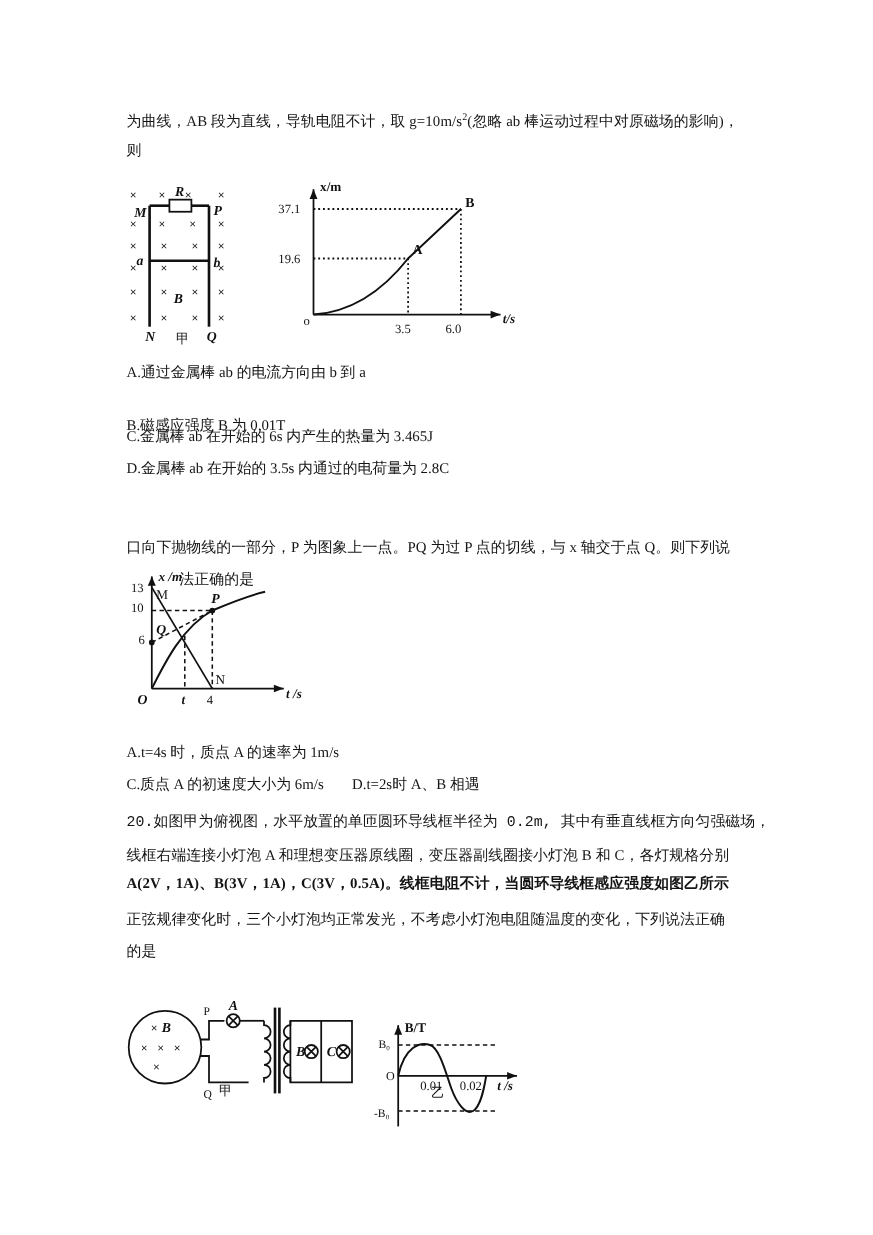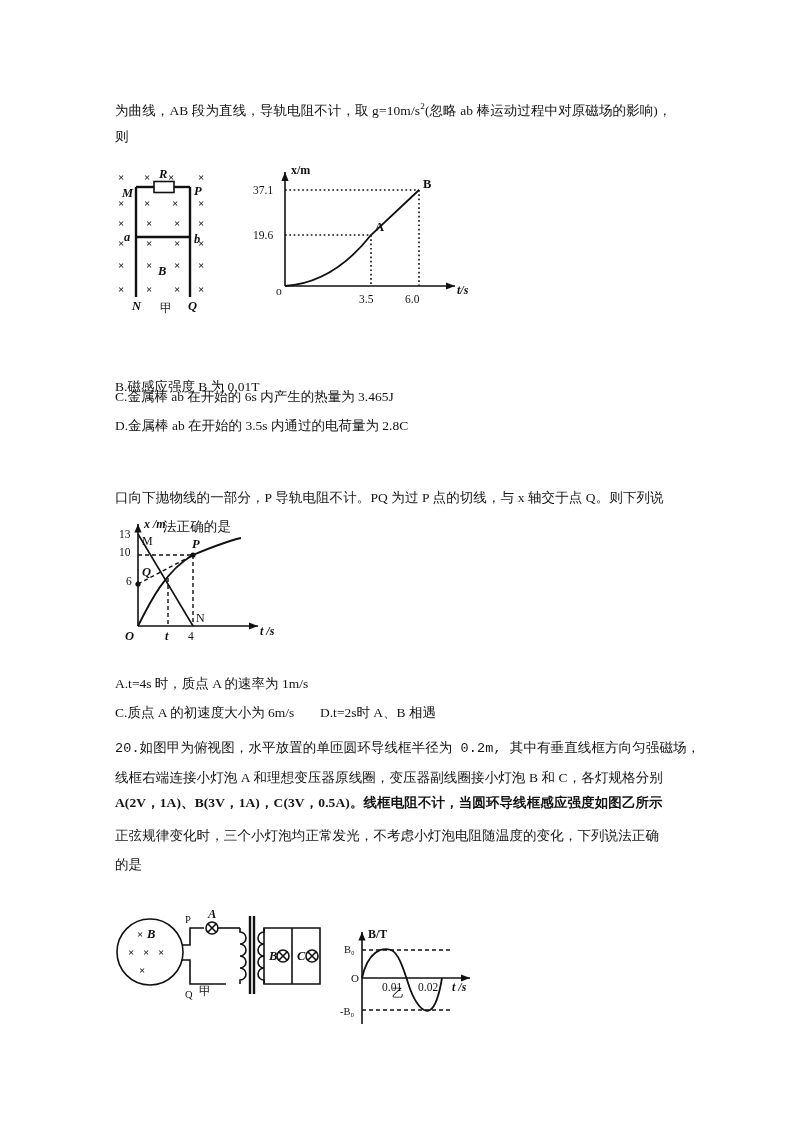--- a/index.html
+++ b/index.html
@@ -144,25 +144,26 @@
       <path class="dot" d="M106 77 L106 128"></path>
       <path class="dot" d="M154 32 L154 128"></path>
 
       <path class="cur" d="M20 128 C 50 126, 80 110, 106 77 L 154 32"></path>
 
       <text class="ptl" x="110" y="73">A</text>
       <text class="ptl" x="158" y="30">B</text>
     </svg>
   </div>
 
+  <div class="opt" style="left:115px; top:330px;">A.通过金属棒 ab 的电流方向由 b 到 a</div>
   <div class="opt" style="left:115px; top:378px;">B.磁感应强度 B 为 0.01T</div>
   <div class="opt" style="left:115px; top:388px;">C.金属棒 ab 在开始的 6s 内产生的热量为 3.465J</div>
   <div class="opt" style="left:115px; top:417px;">D.金属棒 ab 在开始的 3.5s 内通过的电荷量为 2.8C</div>
 
-  <div class="txt" style="left:115px; top:489px;">口向下抛物线的一部分，P 导轨电阻不计。PQ 为过 P 点的切线，与 x 轴交于点 Q。则下列说</div>
+  <div class="txt" style="left:115px; top:489px;">口向下抛物线的一部分，P 为图象上一点。PQ 为过 P 点的切线，与 x 轴交于点 Q。则下列说</div>
   <div class="txt" style="left:115px; top:518px;margin-left:48px;">法正确的是</div>
 
   <div class="fig" style="left:108px; top:518px;">
     <svg width="250" height="128" viewBox="0 0 250 128">
 
       <path class="ln" d="M30 108 L150 108"></path>
       <path class="ln" d="M30 108 L30 6"></path>
       <path d="M150 108 L141 104.6 L141 111.4 Z" fill="#111"></path>
       <path d="M30 6 L26.4 14.6 L33.6 14.6 Z" fill="#111"></path>
 

